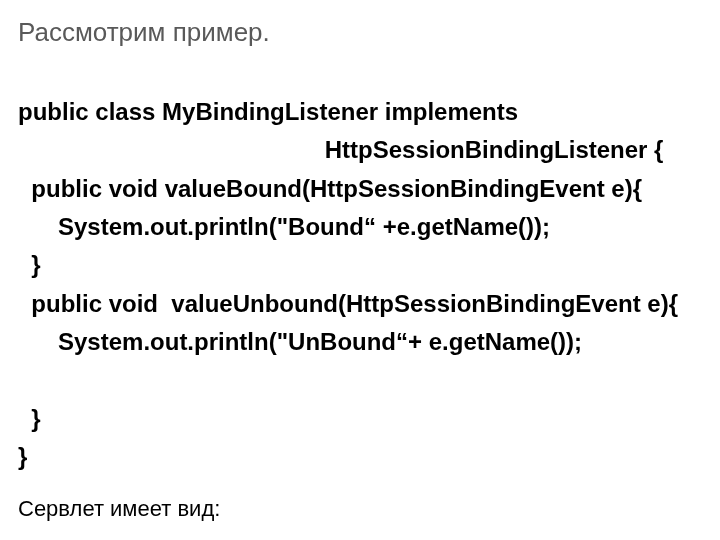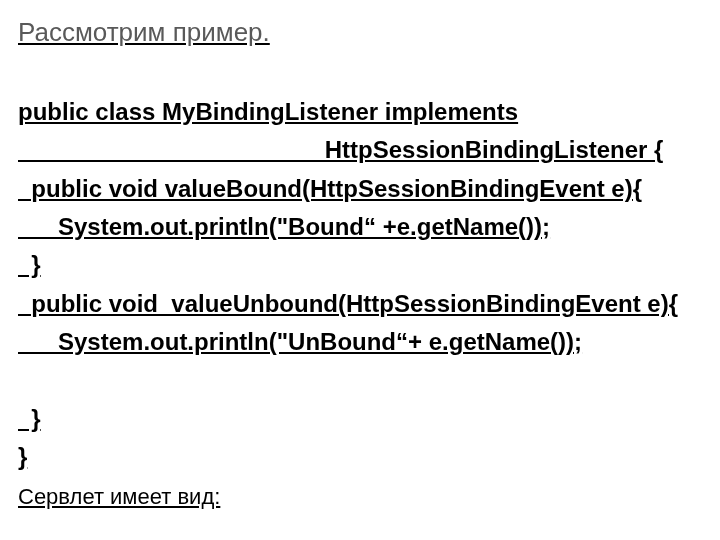--- a/index.html
+++ b/index.html
@@ -9,21 +9,20 @@
     height: 540px;
     background: #ffffff;
     font-family: Arial, "Helvetica Neue", Helvetica, sans-serif;
     color: #000;
   }
   .slide {
     box-sizing: border-box;
     width: 720px;
     height: 444px;
     padding: 16px 34px 18px 18px;
-    text-decoration: underline;
   }
   .title {
     font-size: 26px;
     line-height: 1.25;
     color: #595959;
     margin: 0 0 6px 0;
     font-weight: 400;
   }
   .code {
     font-size: 24px;
@@ -32,21 +31,21 @@
     color: #000;
     white-space: pre;
     font-family: Arial, "Helvetica Neue", Helvetica, sans-serif;
     margin: 0;
   }
   .closing {
     font-size: 22px;
     line-height: 1.6;
     color: #000;
     font-weight: 400;
-    margin: 2px 0 0 0;
+    margin: 14px 0 0 0;
   }
 </style>
 </head>
 <body>
 
 <div class="slide">
   <p class="title">Рассмотрим пример.</p>
 
   <div class="code">
 <span>public class MyBindingListener implements</span>

